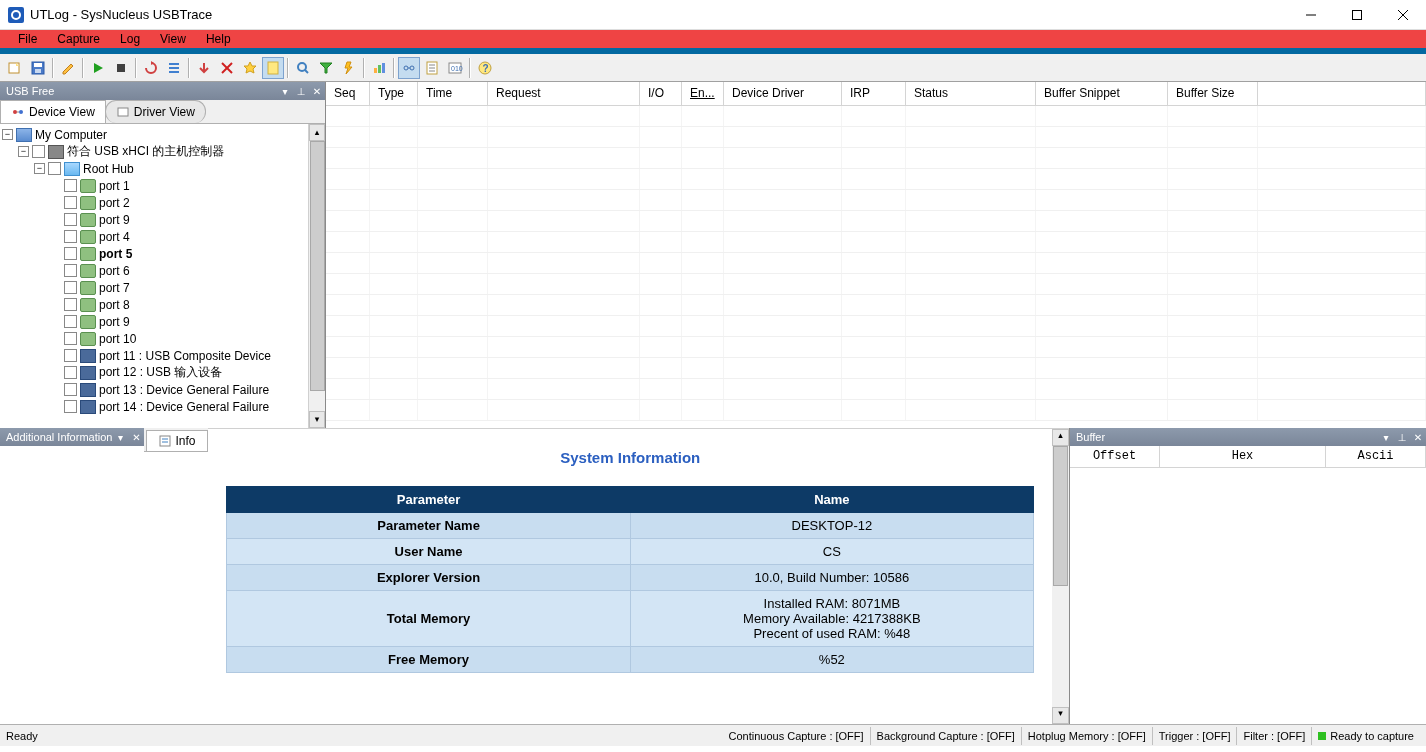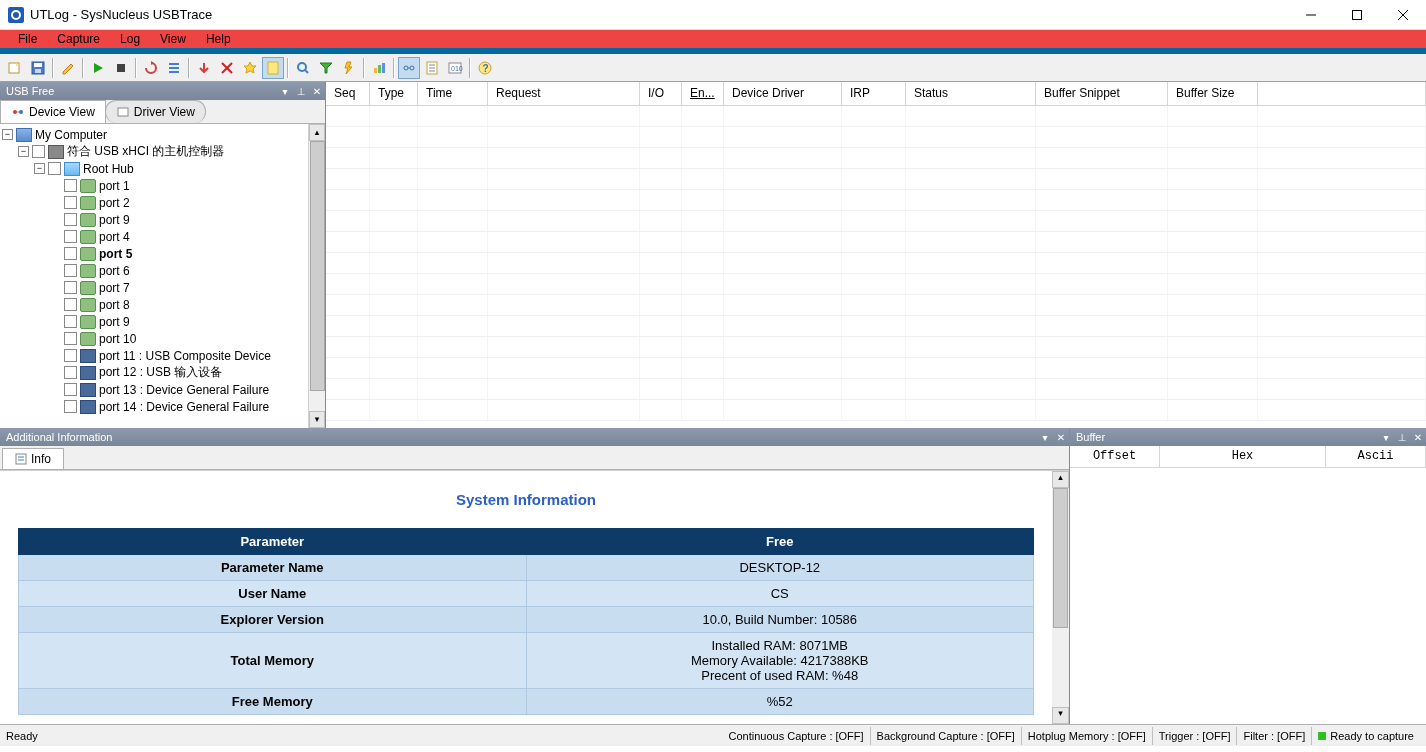--- a/index.html
+++ b/index.html
@@ -55,21 +55,21 @@
 
 .capture-grid { flex: 1; background: #fff; overflow: hidden; }
 .grid-header { height: 24px; display: flex; border-bottom: 1px solid #d4d4d4; }
 .grid-header .col { border-right: 1px solid #d4d4d4; padding: 4px 8px; font-size: 12px; overflow: hidden; text-overflow: ellipsis; white-space: nowrap; }
 .grid-body { height: calc(100% - 24px); position: relative; }
 .grid-body .row-line { height: 21px; border-bottom: 1px solid #f0f0f0; display: flex; }
 .grid-body .row-line .cell { border-right: 1px solid #f4f4f4; }
 
 
 .bottom-area { display: flex; height: 296px; }
-.info-panel { width: 1070px; border-right: 1px solid #8a8a8a; display: flex; flex-direction: column; }
+.info-panel { width: 1070px; border-right: 1px solid #8a8a8a; display: flex; flex-direction: row; }
 .buffer-panel { flex: 1; display: flex; flex-direction: column; }
 
 .tab-strip { height: 24px; background: #f0f0f0; border-bottom: 1px solid #b0b0b0; display: flex; padding-top: 2px; }
 .mini-tab { padding: 2px 12px; border: 1px solid #b0b0b0; border-bottom: none; background: #fff; font-size: 12px; cursor: pointer; margin-left: 2px; display: flex; align-items: center; gap: 4px; }
 
 .info-content { flex: 1; overflow: auto; padding: 10px 18px; position: relative; border-top: 1px solid #d0d0d0; }
 .info-content h2 { text-align: center; color: #2b5fc0; font-size: 15px; font-weight: bold; margin: 10px 0 20px 0; }
 .info-table { width: 100%; border-collapse: collapse; }
 .info-table th { background: #0d3a66; color: #fff; padding: 5px; font-size: 13px; font-weight: bold; border: 1px solid #0d3a66; }
 .info-table td { background: #d3e5f5; padding: 5px; font-size: 13px; text-align: center; border: 1px solid #b0c8e0; }
@@ -637,21 +637,21 @@
         <span>Info</span>
       </div>
     </div>
     <div class="info-content" style="position:relative">
       <div style="margin-right:17px">
         <h2>System Information</h2>
         <table class="info-table">
           <thead>
             <tr>
               <th style="width:50%">Parameter</th>
-              <th>Free</th>
+              <th>Name</th>
             </tr>
           </thead>
           <tbody id="info-rows">
               <tr>
                 <td class="param">Parameter Name</td>
                 <td>DESKTOP-12</td>
               </tr>
               <tr>
                 <td class="param">User Name</td>
                 <td>CS</td>

